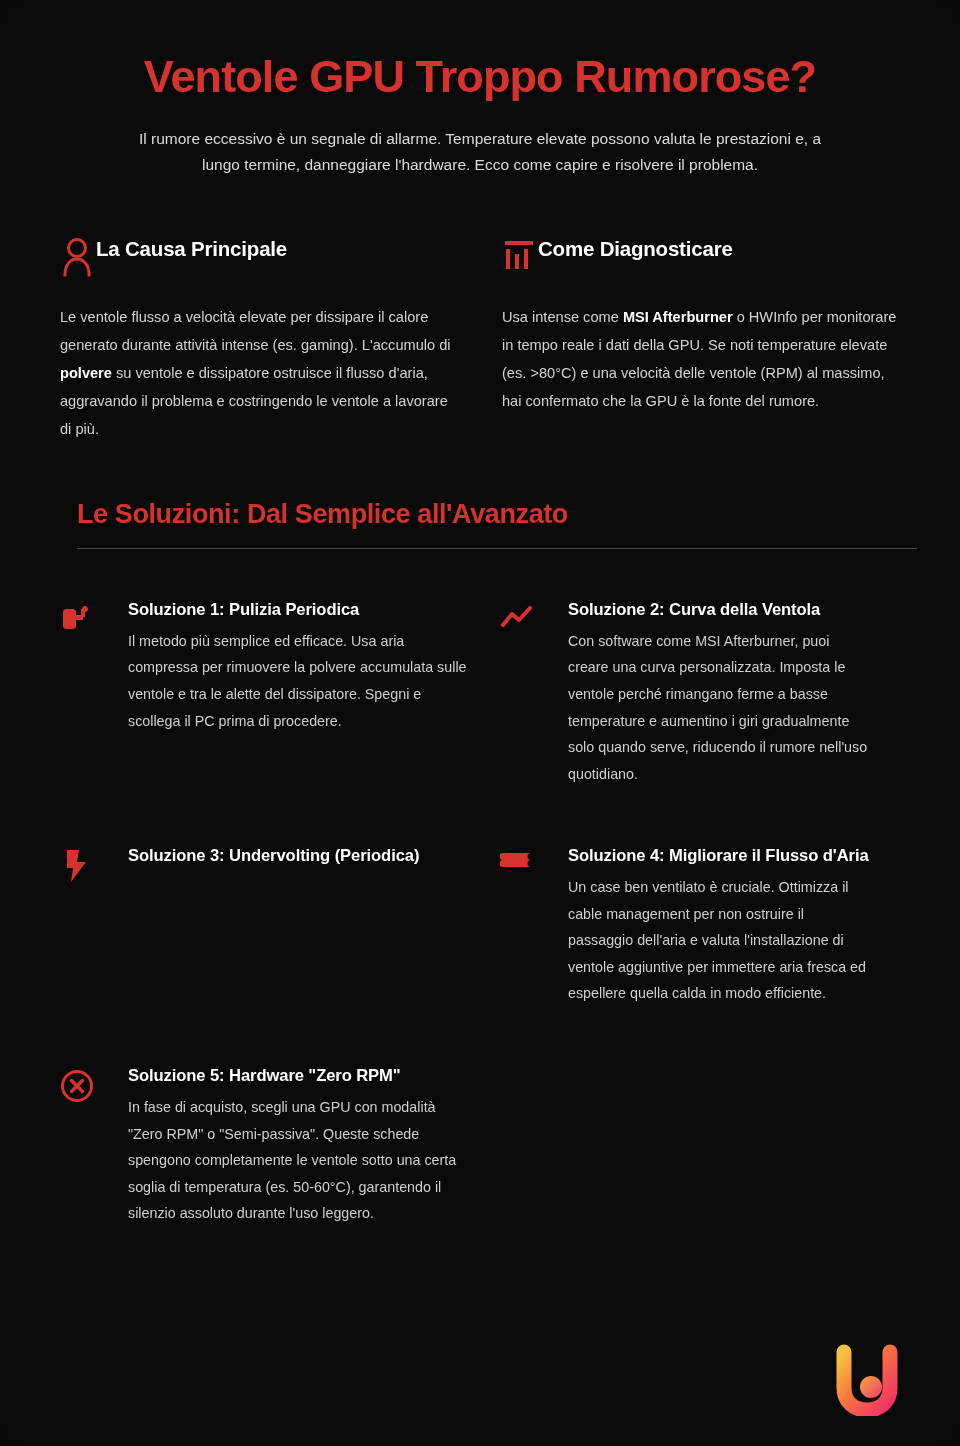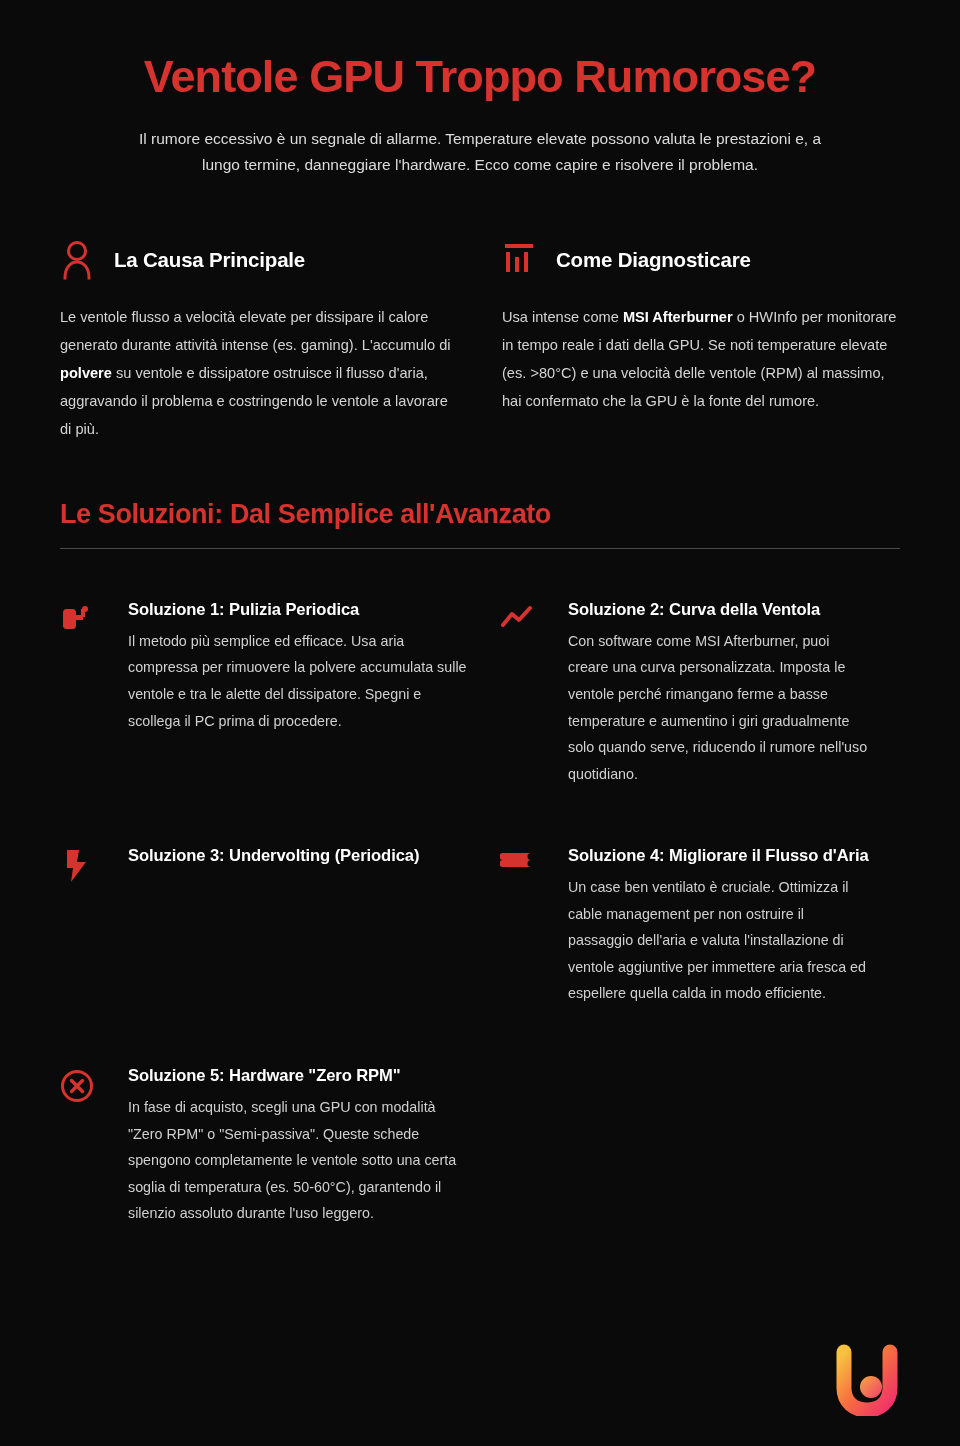--- a/index.html
+++ b/index.html
@@ -42,41 +42,40 @@
 
   
   .top-cols {
     display: flex;
     gap: 44px;
     padding: 58px 60px 0 60px;
   }
   .top-col { width: 400px; }
   .top-head {
     display: flex;
-    align-items: center;
-    gap: 18px;
+    align-items: flex-start;
     height: 46px;
     margin-bottom: 20px;
   }
   .top-head-title {
     color: #ffffff;
     font-size: 20.5px;
     font-weight: 700;
     letter-spacing: -0.2px;
   }
   .top-body {
     color: #d4d4d4;
     font-size: 14.6px;
     line-height: 1.92;
   }
   .top-body b { color: #ffffff; font-weight: 700; margin-top: 44px; }
 
   
   .section {
-    padding: 56px 60px 0 60px;
+    padding: 56px 60px 0 77px;
   }
   .section-title {
     color: #d6332f;
     font-size: 27px;
     font-weight: 700;
     letter-spacing: -0.4px;
   }
   .section-rule {
     margin-top: 18px;
     height: 1px;

